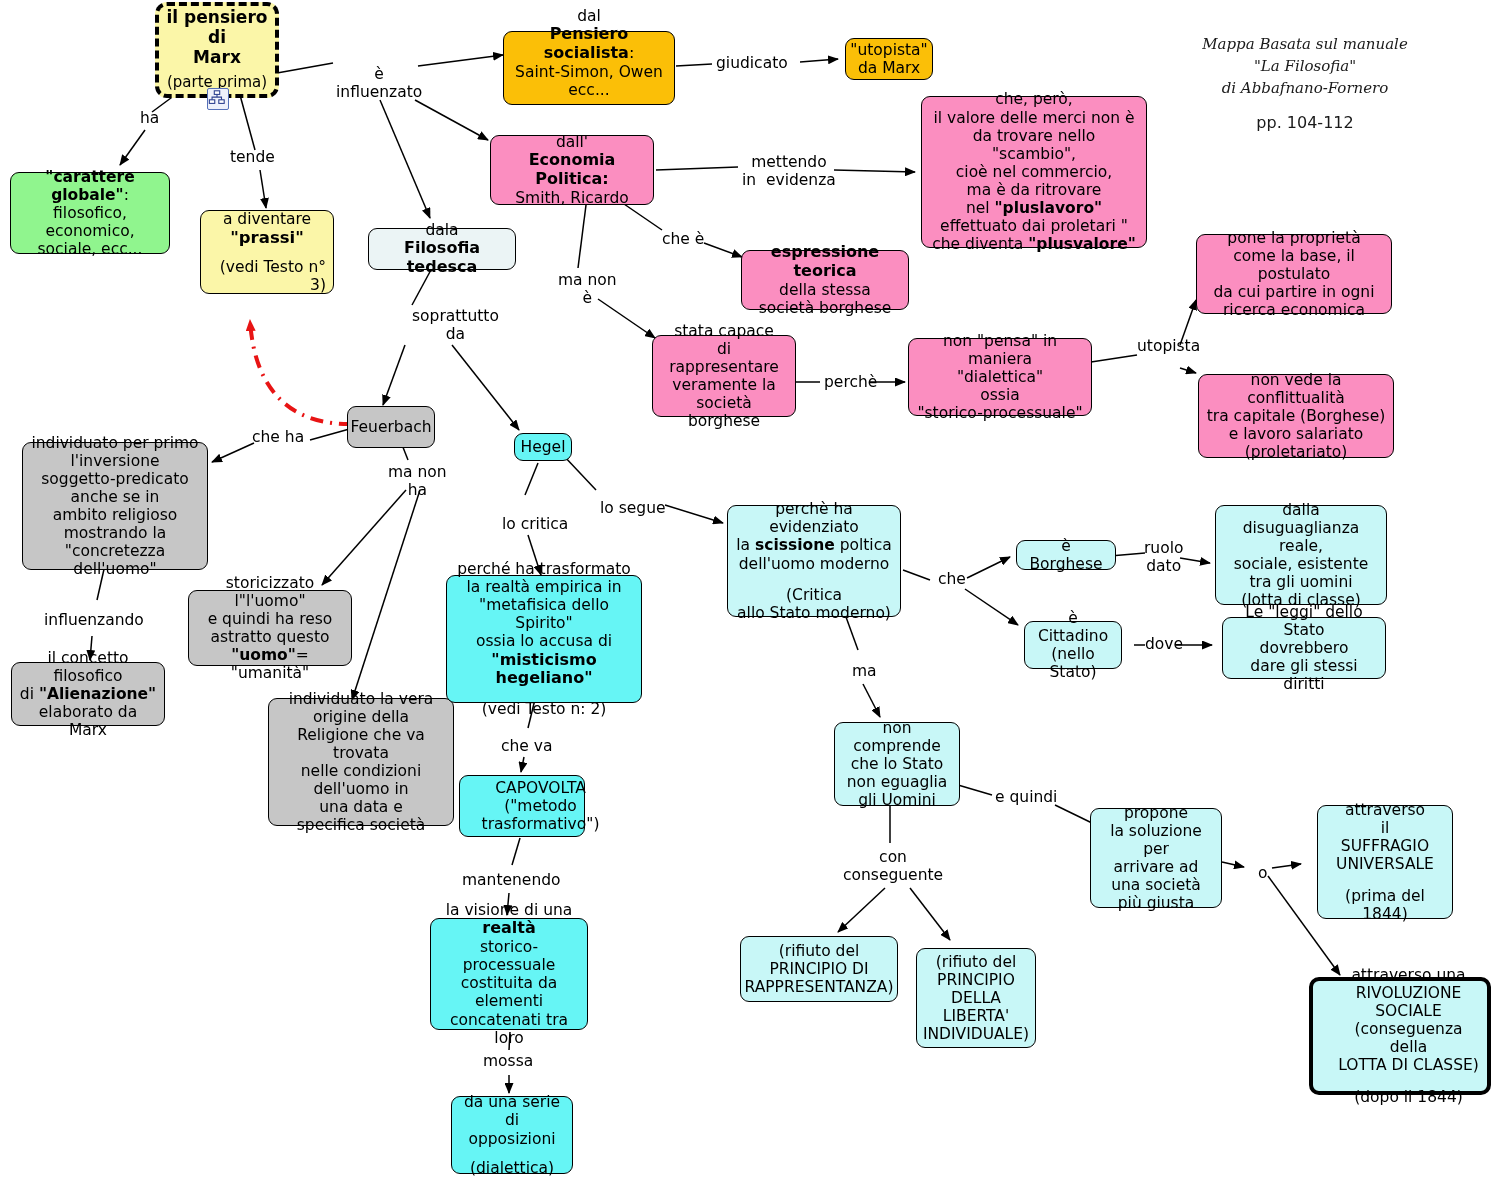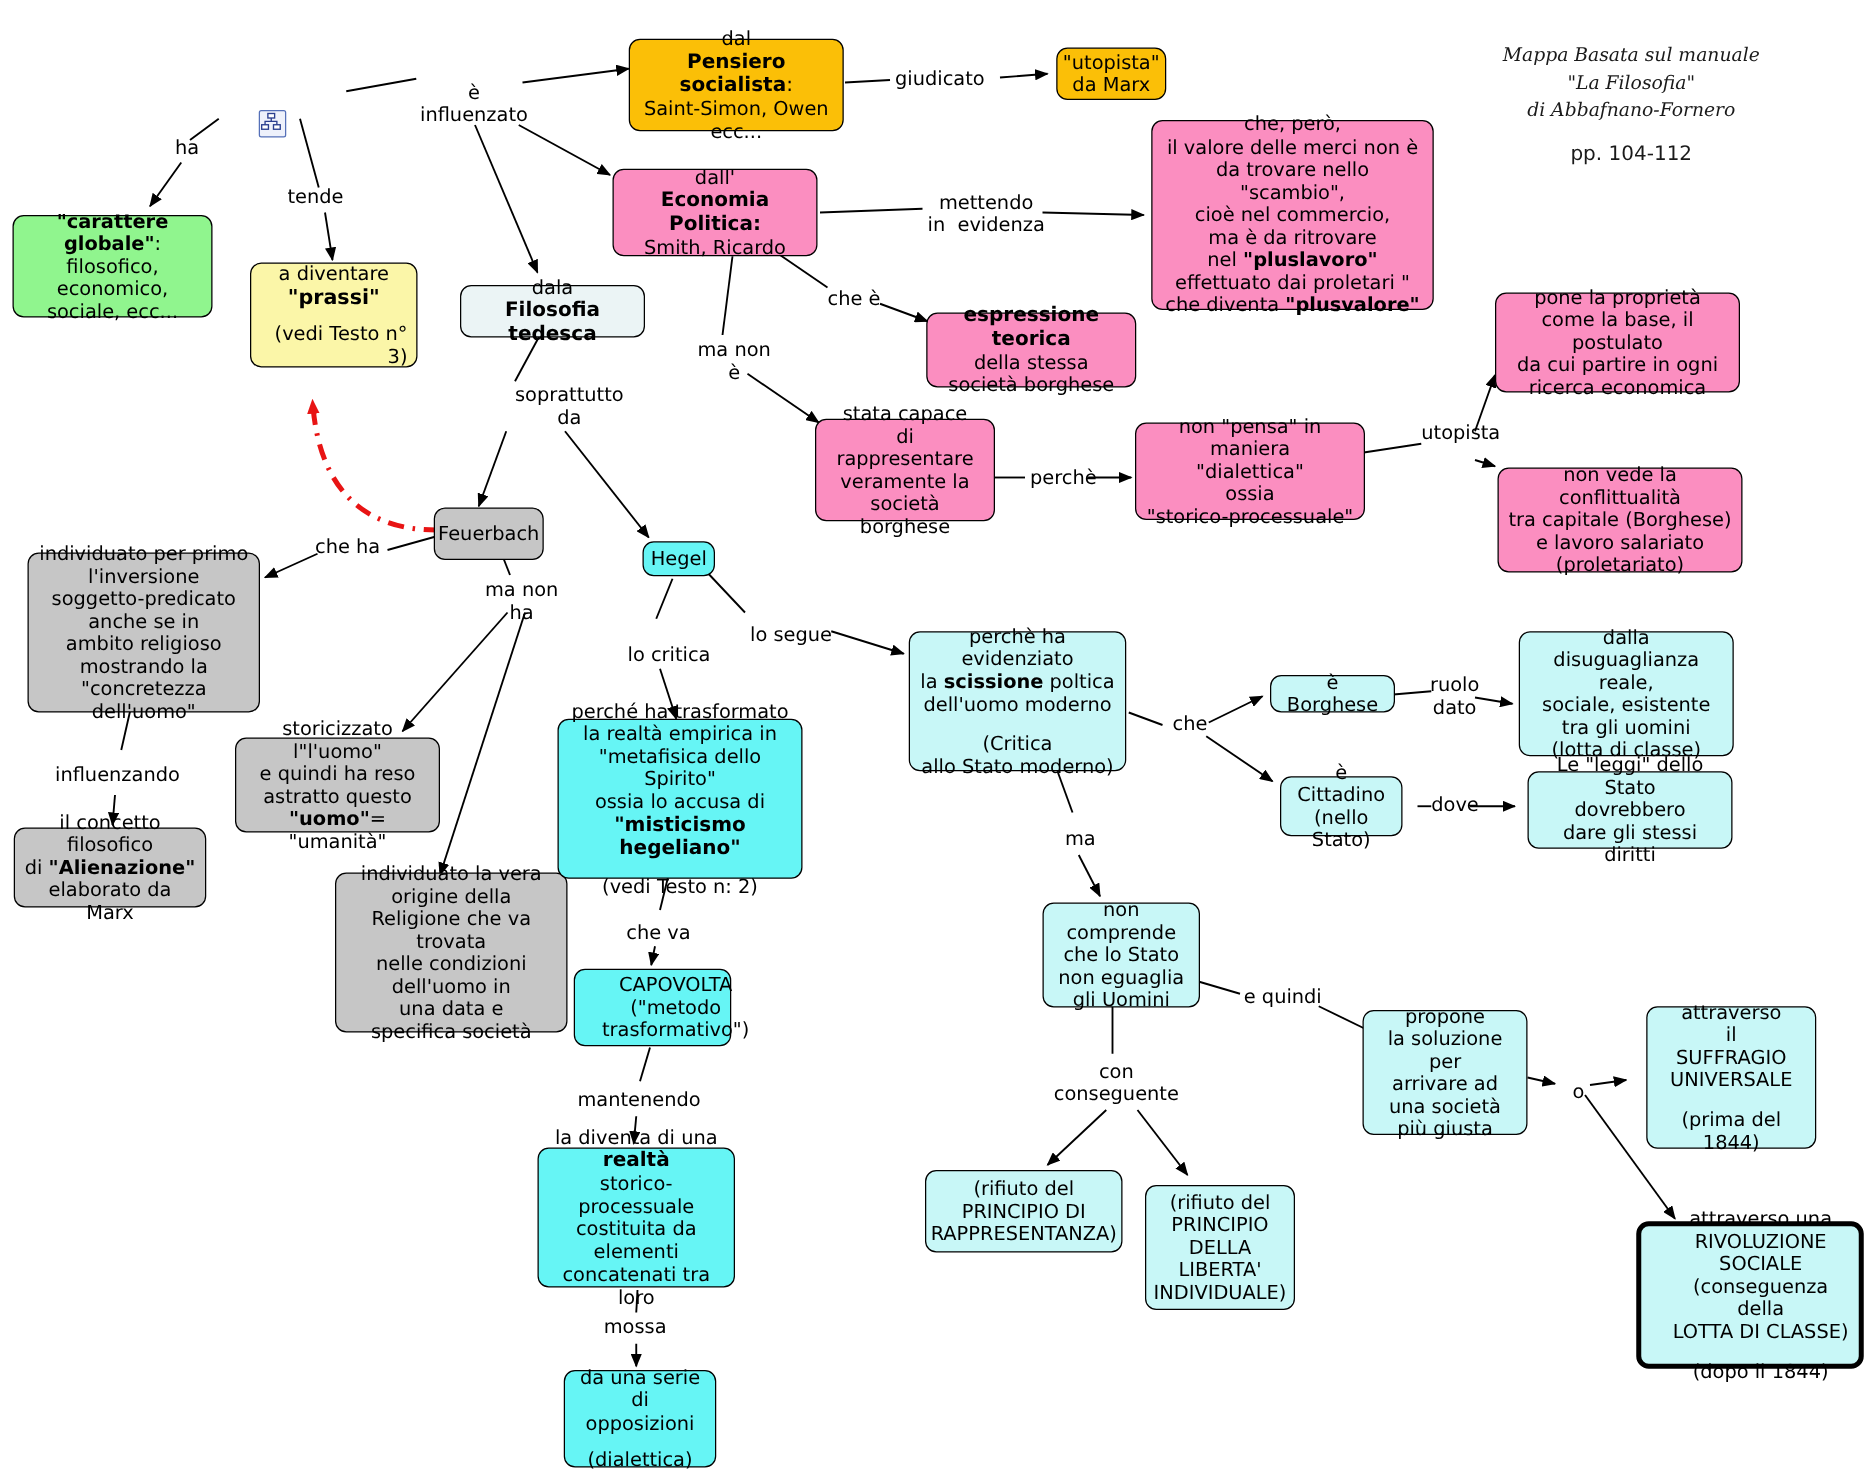--- a/index.html
+++ b/index.html
@@ -129,20 +129,28 @@
       <path d="M1055,805 L1092,823"></path>
 
       <path d="M1222,862 L1244,867" marker-end="url(#ah)"></path>
       <path d="M1272,868 L1301,864" marker-end="url(#ah)"></path>
       <path d="M1268,876 L1340,975" marker-end="url(#ah)"></path>
     </g>
 
     <path d="M352,424 C300,425 255,400 250,320" stroke="#E81414" stroke-width="4" fill="none" stroke-dasharray="13,7,2,7" marker-end="url(#ahr)"></path>
   </svg>
 
+  <div class="node title-node" style="left:155px;top:2px;width:124px;height:96px;font-size:17px;">
+    <div>
+      <span class="ln b">il pensiero</span>
+      <span class="ln b">di</span>
+      <span class="ln b">Marx</span>
+      <span class="ln" style="font-size:15px;margin-top:6px;">(parte prima)</span>
+    </div>
+  </div>
   <div class="mapicon" style="left:207px;top:88px;">
     <svg viewBox="0 0 20 20" width="18" height="18">
       <rect x="7" y="2" width="6" height="4" fill="#fff" stroke="#2b3f8f" stroke-width="1.2"></rect>
       <rect x="1.5" y="12" width="6" height="4" fill="#fff" stroke="#2b3f8f" stroke-width="1.2"></rect>
       <rect x="12" y="12" width="6" height="4" fill="#fff" stroke="#2b3f8f" stroke-width="1.2"></rect>
       <path d="M10,6 L10,9 M4.5,12 L4.5,9 L15,9 L15,12" stroke="#2b3f8f" stroke-width="1.2" fill="none"></path>
     </svg>
   </div>
 
   <div class="node green" style="left:10px;top:172px;width:160px;height:82px;font-size:15.5px;">
@@ -162,21 +170,21 @@
     </div>
   </div>
 
   <div class="node white" style="left:368px;top:228px;width:148px;height:42px;font-size:15.5px;">
     <div>
       <span class="ln">dala</span>
       <span class="ln b" style="font-size:16px;">Filosofia tedesca</span>
     </div>
   </div>
 
-  <div class="node orange" style="left:503px;top:31px;width:172px;height:74px;font-size:15.5px;">
+  <div class="node orange" style="left:503px;top:31px;width:172px;height:74px;font-size:15.5px;align-items:flex-end;">
     <div>
       <span class="ln">dal</span>
       <span class="ln" style="font-size:16px;"><b>Pensiero socialista</b><span>:</span></span>
       <span class="ln">Saint-Simon, Owen</span>
       <span class="ln">ecc...</span>
     </div>
   </div>
 
   <div class="node orange" style="left:845px;top:38px;width:88px;height:42px;font-size:15.5px;">
     <div>
@@ -313,21 +321,21 @@
   <div class="node cyan" style="left:459px;top:775px;width:126px;height:62px;font-size:15.5px;padding-left:44px;">
     <div>
       <span class="ln">CAPOVOLTA</span>
       <span class="ln">("metodo</span>
       <span class="ln">trasformativo")</span>
     </div>
   </div>
 
   <div class="node cyan" style="left:430px;top:918px;width:158px;height:112px;font-size:15.5px;">
     <div>
-      <span class="ln">la diventa di una</span>
+      <span class="ln">la visione di una</span>
       <span class="ln b" style="font-size:16px;">realtà</span>
       <span class="ln">storico-processuale</span>
       <span class="ln">costituita da</span>
       <span class="ln">elementi</span>
       <span class="ln">concatenati tra loro</span>
     </div>
   </div>
 
   <div class="node cyan" style="left:451px;top:1096px;width:122px;height:78px;font-size:15.5px;">
     <div>

